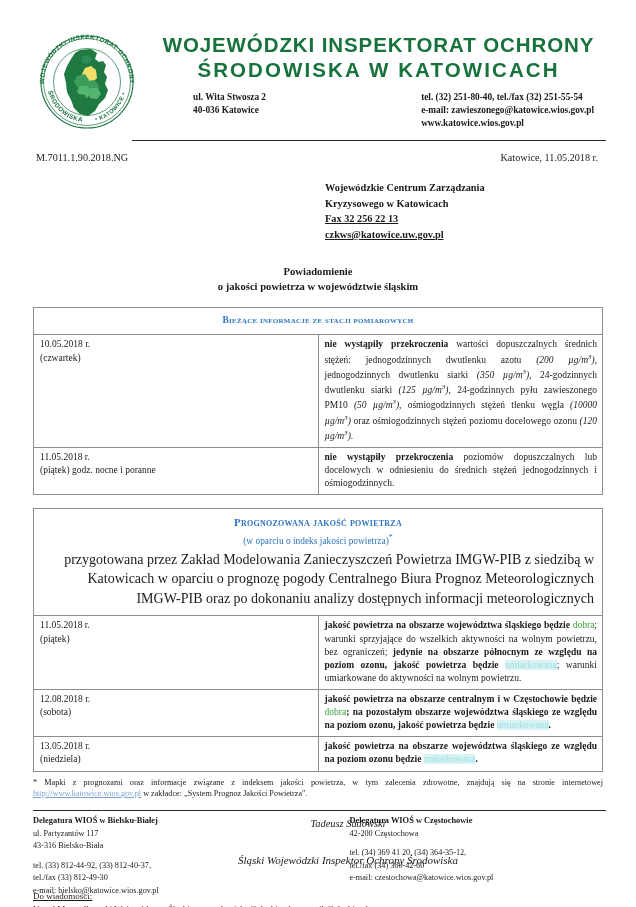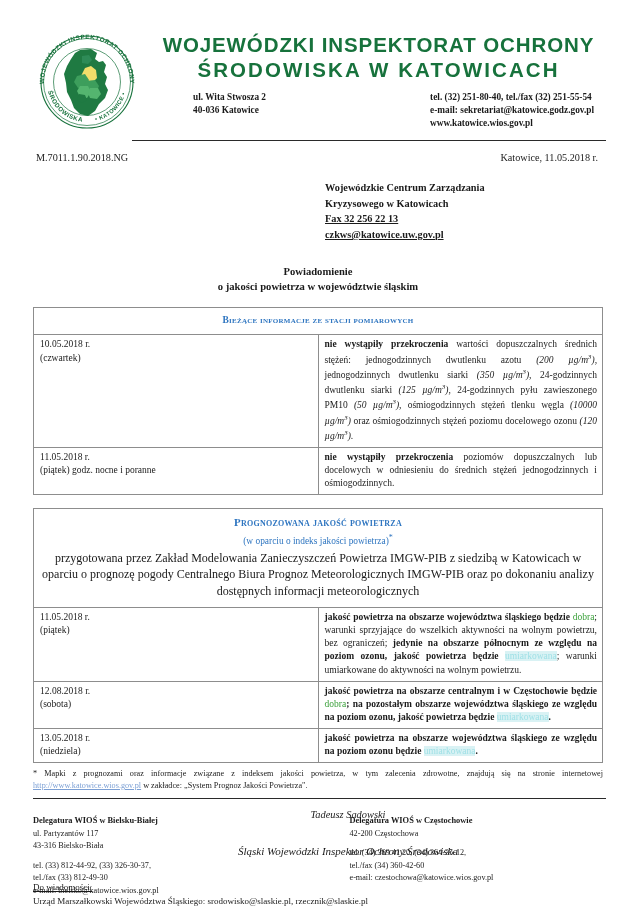--- a/index.html
+++ b/index.html
@@ -139,25 +139,25 @@
   }
   .sec-head-2 .t2 {
     color: #2e75c0;
     font-size: 9.4px;
     display: block;
     margin-top: 1px;
   }
   .sec-head-2 .t2 sup { font-size: 8px; }
   .sec-head-2 .t3 {
     color: #1a1a1a;
-    font-size: 12px;
+    font-size: 14px;
     display: block;
     margin-top: 2px;
     line-height: 1.4;
-    text-align: center;
+    text-align: right;
   }
   .col-date { width: 84px; }
   .cell-date { font-size: 9.4px; line-height: 1.42; }
   .cell-body { text-align: justify; }
   .cell-body b { font-weight: bold; }
   .cell-body i { font-style: italic; }
   .cell-body sup { font-size: 6.8px; vertical-align: super; }
   .good { color: #3aa03a; }
   .moderate {
     color: #9fe0e6;
@@ -205,21 +205,21 @@
     position: absolute;
     left: 33px;
     right: 30px;
     bottom: 10px;
     display: flex;
   }
   .foot-col {
     width: 50%;
     box-sizing: border-box;
     border-top: 1px solid #2a2a2a;
-    padding-top: 16px;
+    padding-top: 4px;
     font-size: 8.2px;
     line-height: 1.52;
   }
   .foot-col.right { padding-left: 30px; }
   .foot-col .name { font-weight: bold; font-size: 8.4px; }
   .foot-col .gap { height: 7px; }
 </style>
 </head>
 <body>
 
@@ -263,21 +263,21 @@
         <span>Wojewódzki Inspektorat Ochrony</span>
         <span class="l2">Środowiska w Katowicach</span>
       </div>
       <div class="contact-row">
         <div class="contact-left">
           <div>ul. Wita Stwosza 2</div>
           <div>40-036 Katowice</div>
         </div>
         <div class="contact-right">
           <div>tel. (32) 251-80-40,  tel./fax (32) 251-55-54</div>
-          <div>e-mail: sekretariat@katowice.godz.gov.pl</div>
+          <div>e-mail: zawieszonego@katowice.wios.gov.pl</div>
           <div>www.katowice.wios.gov.pl</div>
         </div>
       </div>
     </div>
   </div>
   <div class="head-rule"></div>
 
   <div class="ref-row">
     <div>M.7011.1.90.2018.NG</div>
     <div>Katowice, 11.05.2018 r.</div>
@@ -366,21 +366,21 @@
     <div>Urząd Marszałkowski Województwa Śląskiego: srodowisko@slaskie.pl, rzecznik@slaskie.pl</div>
     <div>Wojewódzka Stacja Sanitarno – Epidemiologiczna w Katowicach: wsse.katowice@pis.gov.pl</div>
   </div>
 
   <div class="footer">
     <div class="foot-col">
       <div class="name">Delegatura WIOŚ w Bielsku-Białej</div>
       <div>ul. Partyzantów 117</div>
       <div>43-316 Bielsko-Biała</div>
       <div class="gap"></div>
-      <div>tel. (33) 812-44-92, (33) 326-30-37,</div>
+      <div>tel. (33) 812-44-92, (33) 812-40-37,</div>
       <div>tel./fax (33) 812-49-30</div>
       <div>e-mail: bielsko@katowice.wios.gov.pl</div>
     </div>
     <div class="foot-col right">
       <div class="name">Delegatura WIOŚ w Częstochowie</div>
       <div>42-200 Częstochowa</div>
       <div class="gap"></div>
       <div>tel. (34) 369 41 20, (34) 364-35-12,</div>
       <div>tel./fax (34) 360-42-60</div>
       <div>e-mail: czestochowa@katowice.wios.gov.pl</div>

